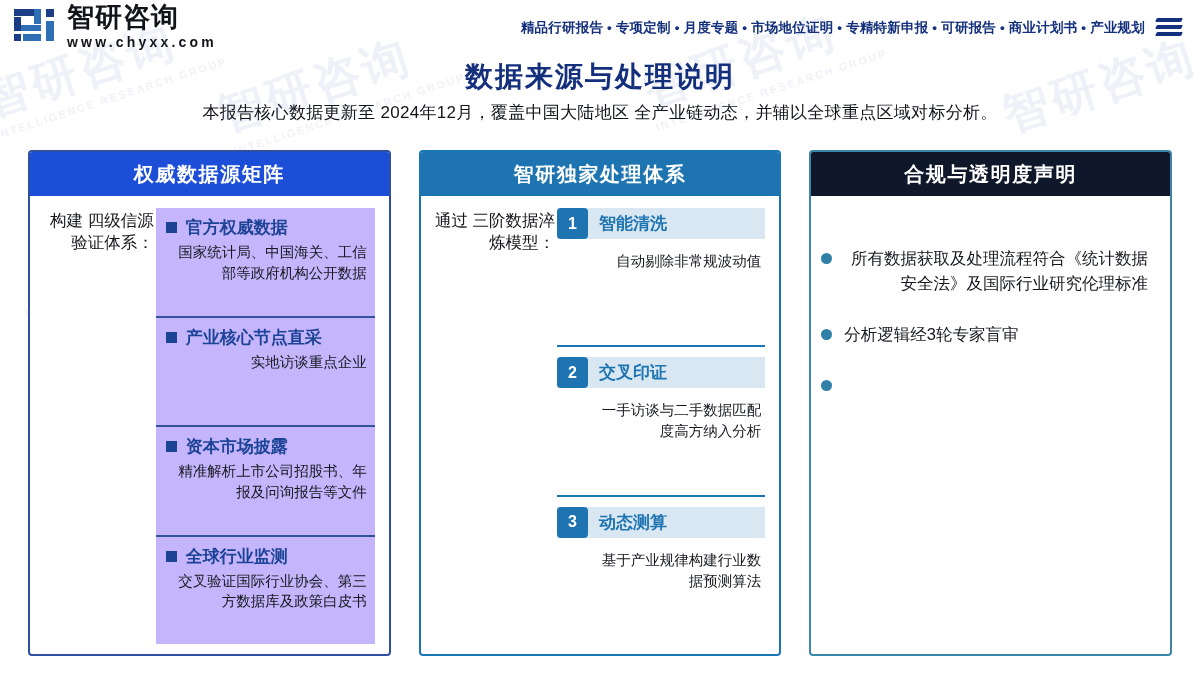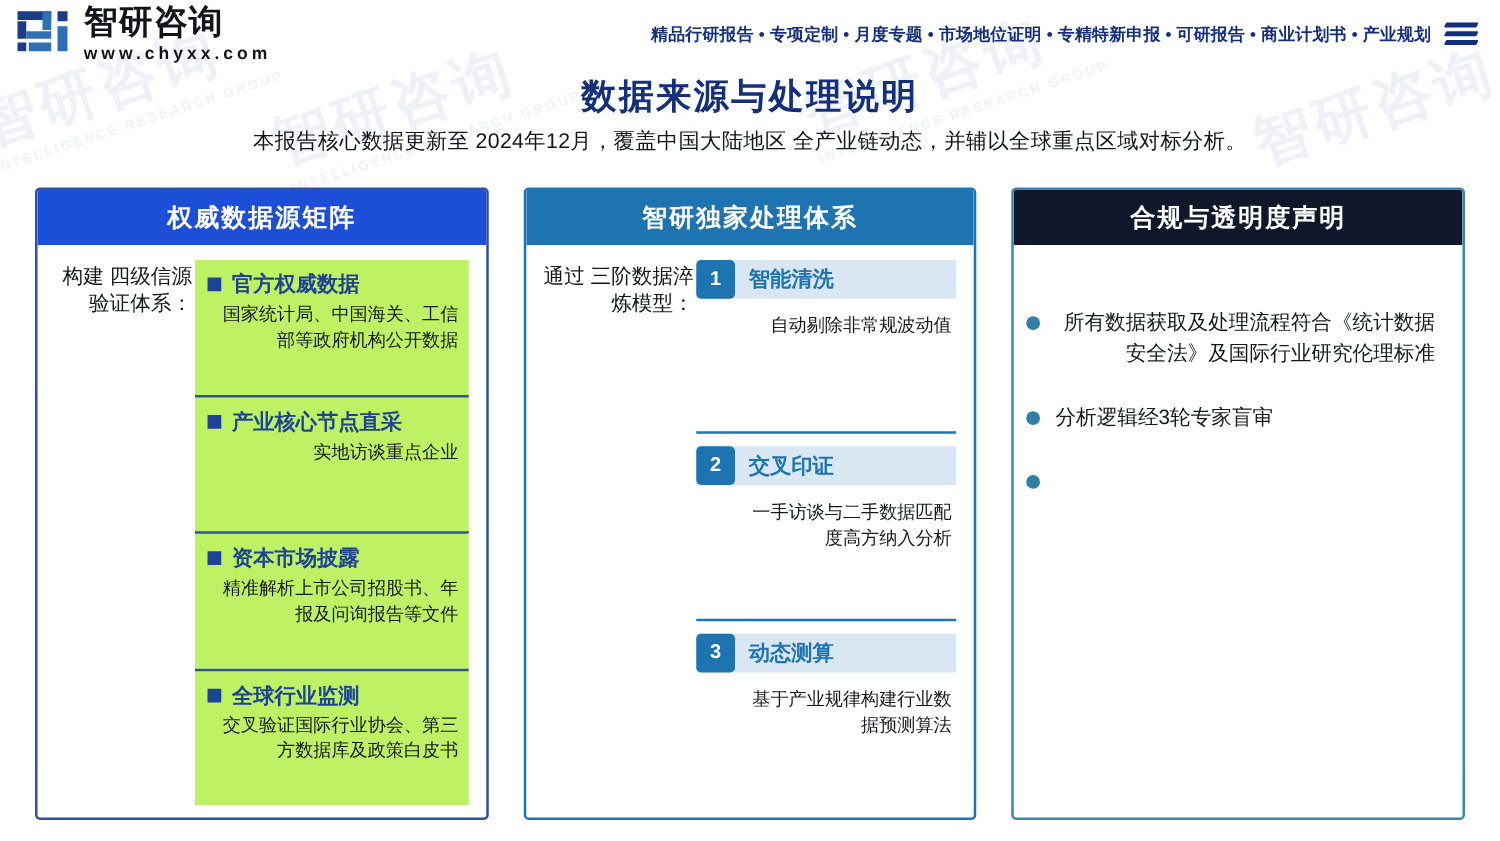--- a/index.html
+++ b/index.html
@@ -120,21 +120,21 @@
     display: flex; flex-direction: row; text-align: right;
   }
   .card-lead {
     font-size: 16.5px; color: #14161b;
     margin: 2px 2px 10px 2px;
   }
 
   
   .src-list { display: flex; flex-direction: column; flex: 1 1 auto; }
   .src-item {
-    background: #bef264;
+    background: #c4b5fd;
     padding: 8px 8px 10px 8px;
     flex: 1 1 0;
     display: flex; flex-direction: column;
   }
   .src-item + .src-item { border-top: 2px solid #31539e; }
   .src-title {
     display: flex; align-items: center; gap: 9px;
     font-size: 17px; font-weight: 700; color: #1d4396;
     margin-bottom: 3px;
   }

